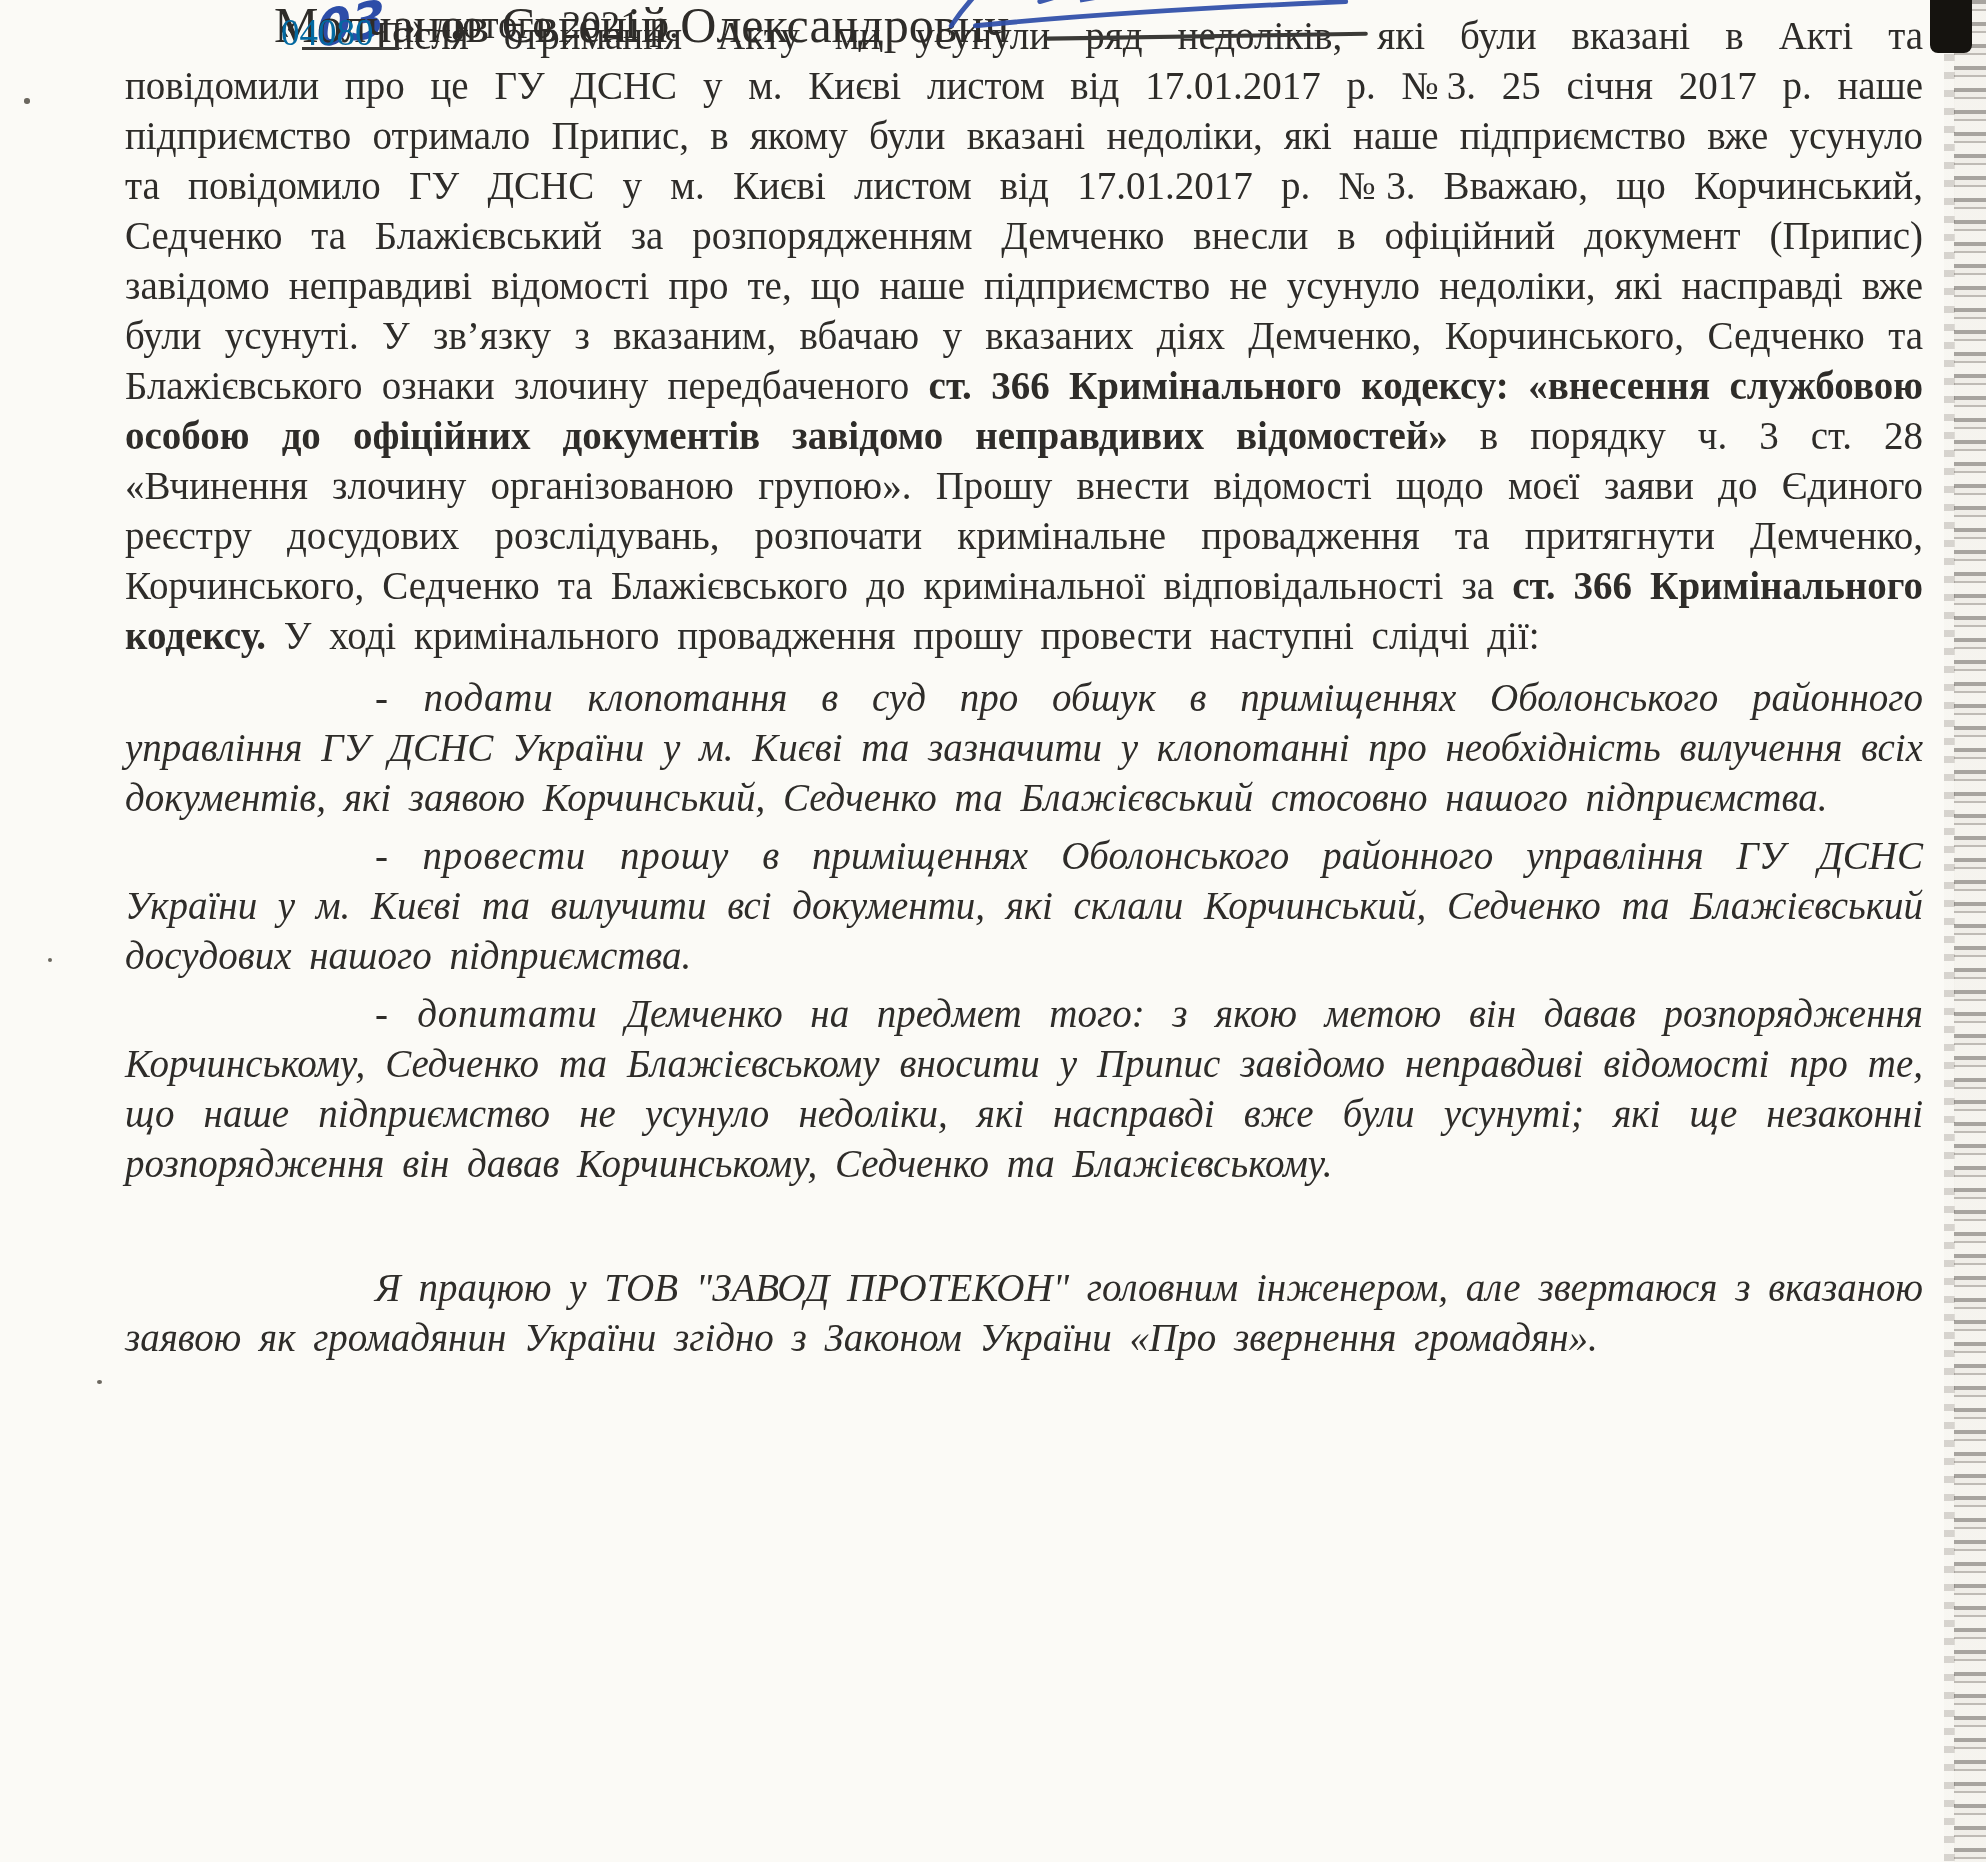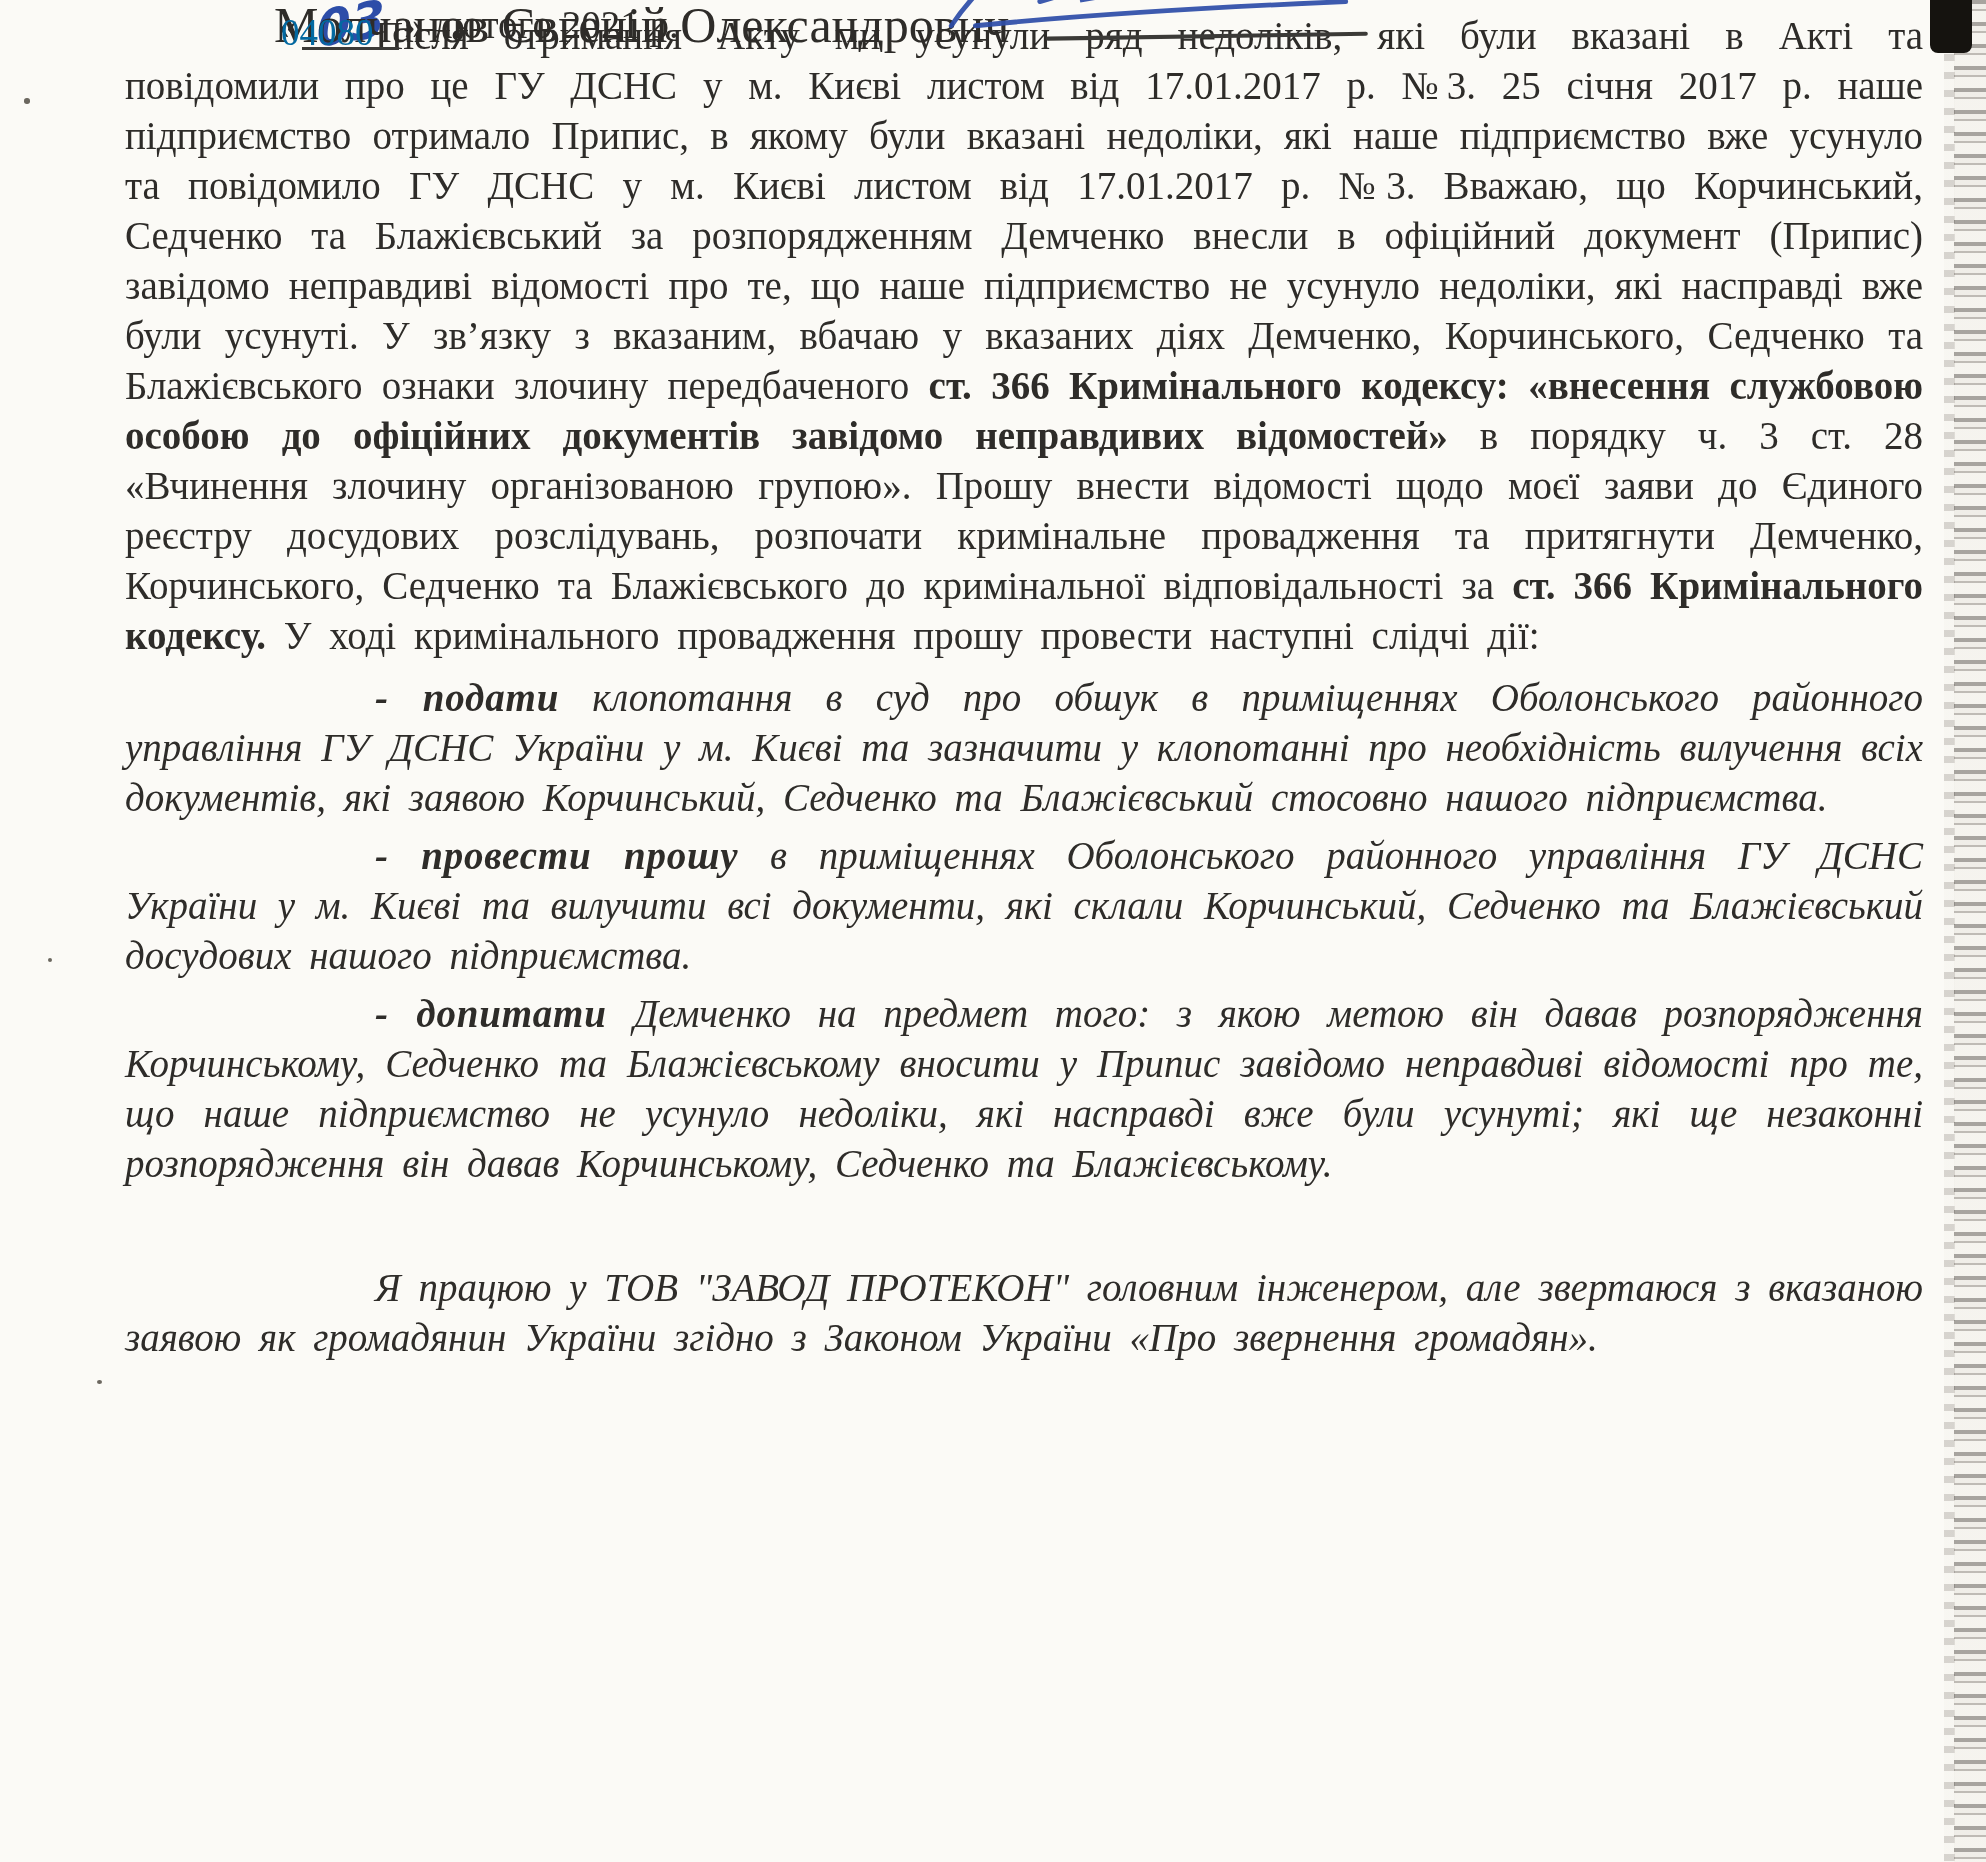--- a/index.html
+++ b/index.html
@@ -21,21 +21,21 @@
     text-align:justify;
     word-spacing:8px;
   }
   p.indent{ text-indent:250px; }
   .b { font-weight:bold; }
   .i { font-style:italic; }
   .u { text-underline-offset:5.6px; }
   .bullets p{ margin-top:8px; }
   .bullets{ margin-top:11.3px; }
   .closing{ margin-top:74px; }
-  .lead{ font-weight:bold; font-style:italic; letter-spacing:0.8px; }
+  .lead{ font-weight:normal; font-style:italic; letter-spacing:0.8px; }
 
   .date-line{
     position:absolute; left:278px; top:2152;
     font-size:39px; white-space:nowrap;
   }
   .day-slot{
     display:inline-block; width:97px; text-align:center;
     border-bottom:3.2px solid #3b3a37; margin:0 4.8px;
     height:47px; vertical-align:bottom;
   }

